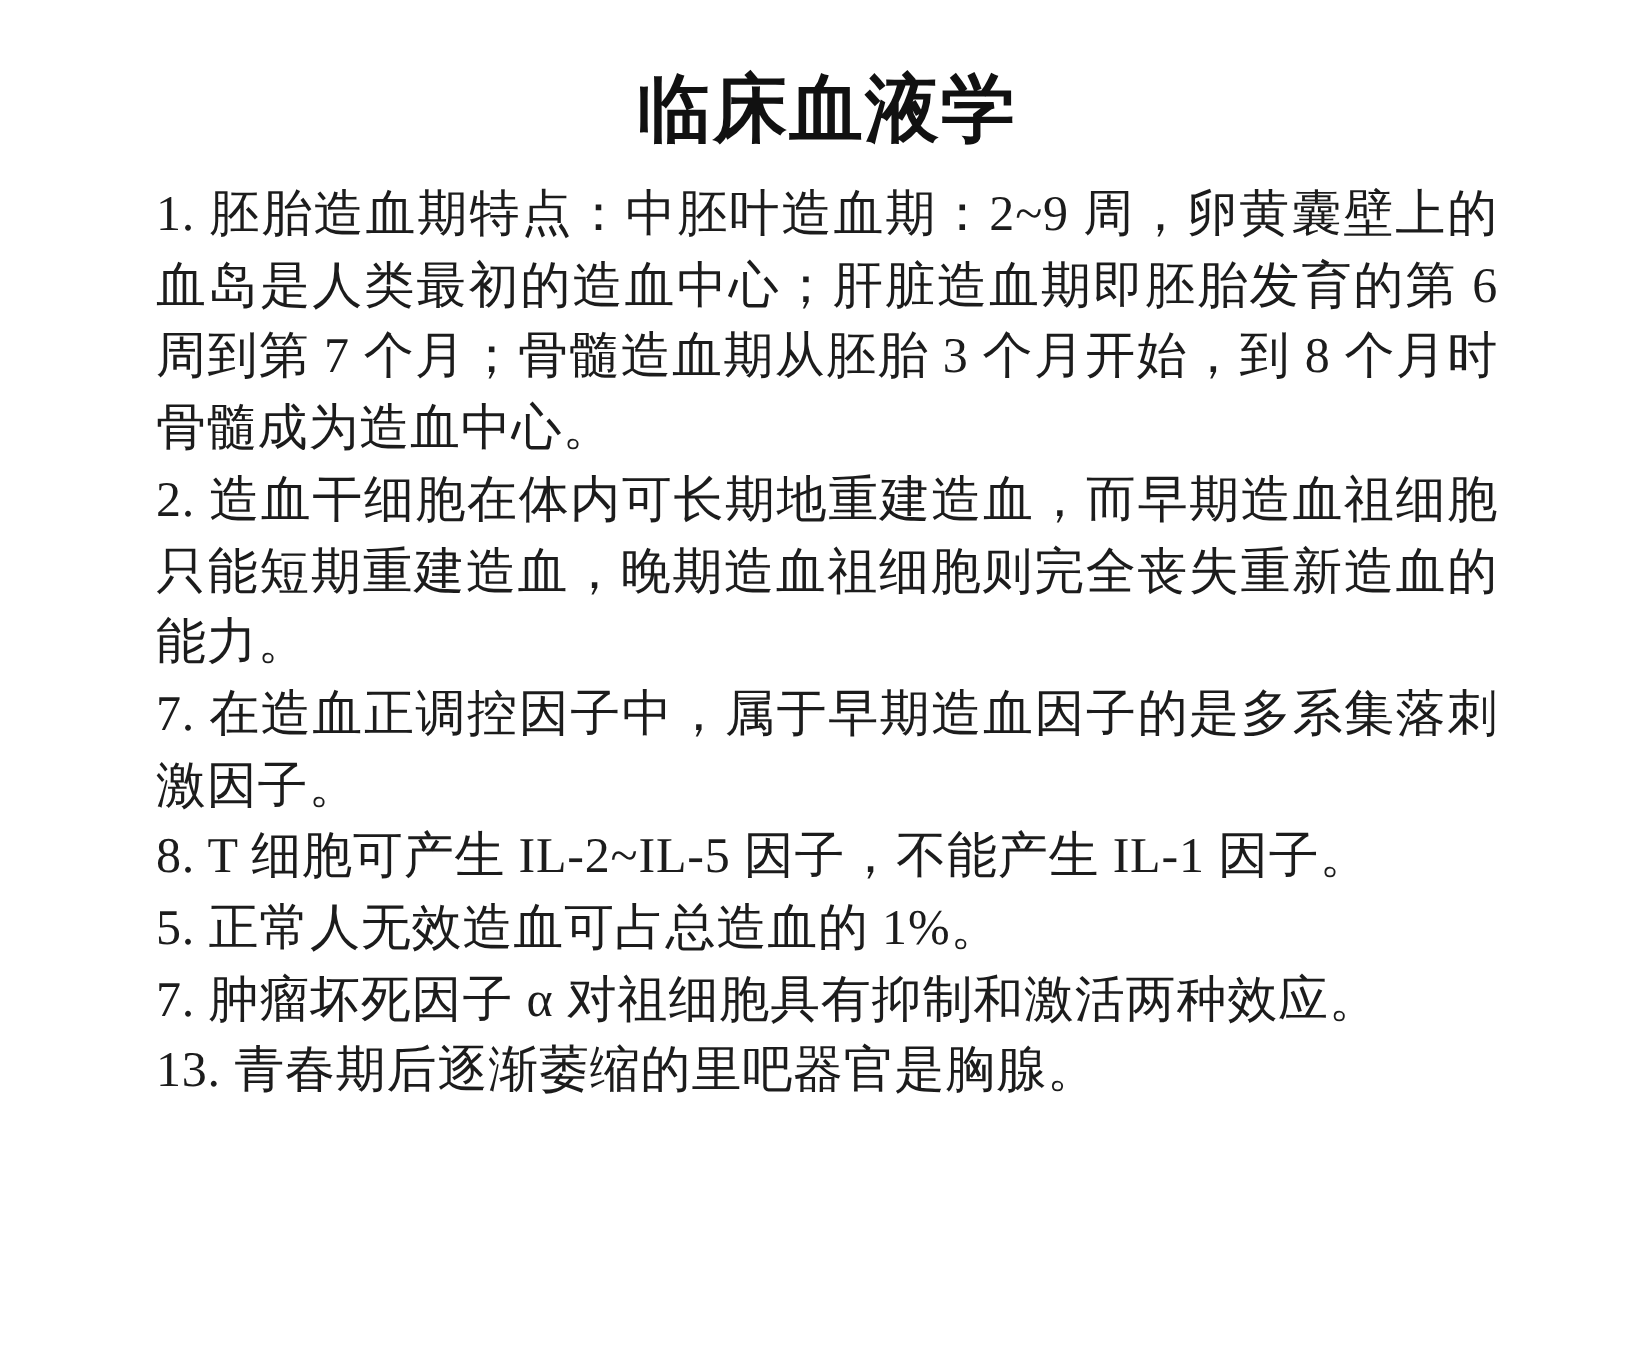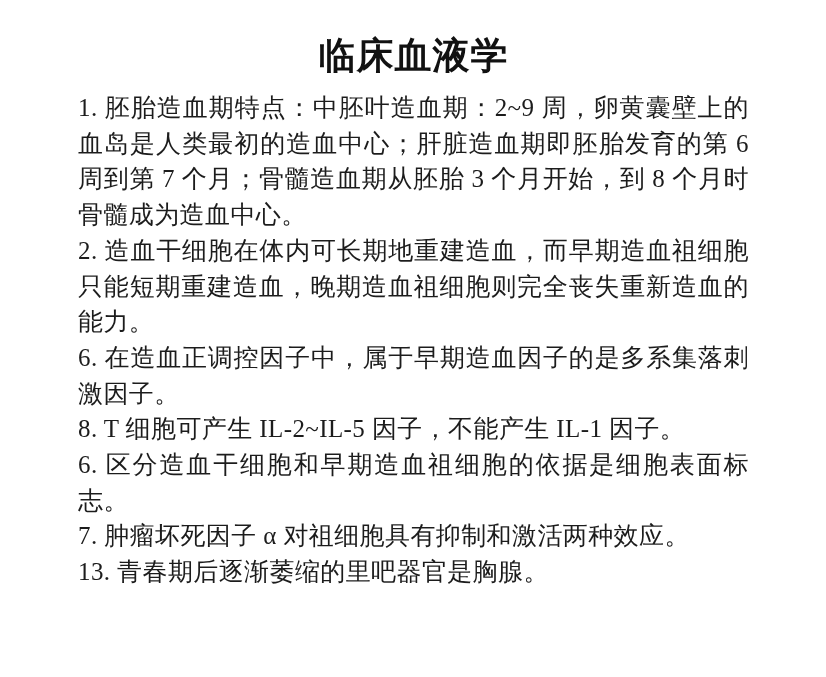--- a/index.html
+++ b/index.html
@@ -44,19 +44,19 @@
 </style>
 </head>
 <body>
 
 <div class="page">
   <h1 class="doc-title">临床血液学</h1>
 
   <div class="doc-body">
     <p>1. 胚胎造血期特点：中胚叶造血期：2~9 周，卵黄囊壁上的血岛是人类最初的造血中心；肝脏造血期即胚胎发育的第 6 周到第 7 个月；骨髓造血期从胚胎 3 个月开始，到 8 个月时骨髓成为造血中心。</p>
     <p>2. 造血干细胞在体内可长期地重建造血，而早期造血祖细胞只能短期重建造血，晚期造血祖细胞则完全丧失重新造血的能力。</p>
-    <p>6. 在造血正调控因子中，属于早期造血因子的是多系集落刺激因子。</p>
+    <p>7. 在造血正调控因子中，属于早期造血因子的是多系集落刺激因子。</p>
     <p>8. T 细胞可产生 IL-2~IL-5 因子，不能产生 IL-1 因子。</p>
-    <p>6. 区分造血干细胞和早期造血祖细胞的依据是细胞表面标志。</p>
+    <p>5. 正常人无效造血可占总造血的 1%。</p>
     <p>7. 肿瘤坏死因子 α 对祖细胞具有抑制和激活两种效应。</p>
     <p>13. 青春期后逐渐萎缩的里吧器官是胸腺。</p>
   </div>
 </div>
 
 </body></html>

